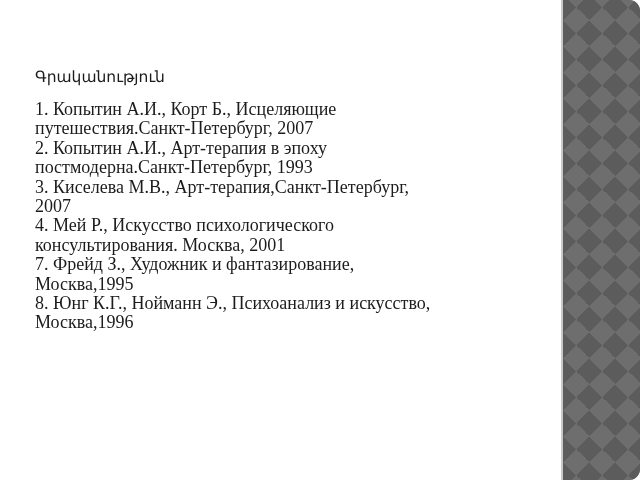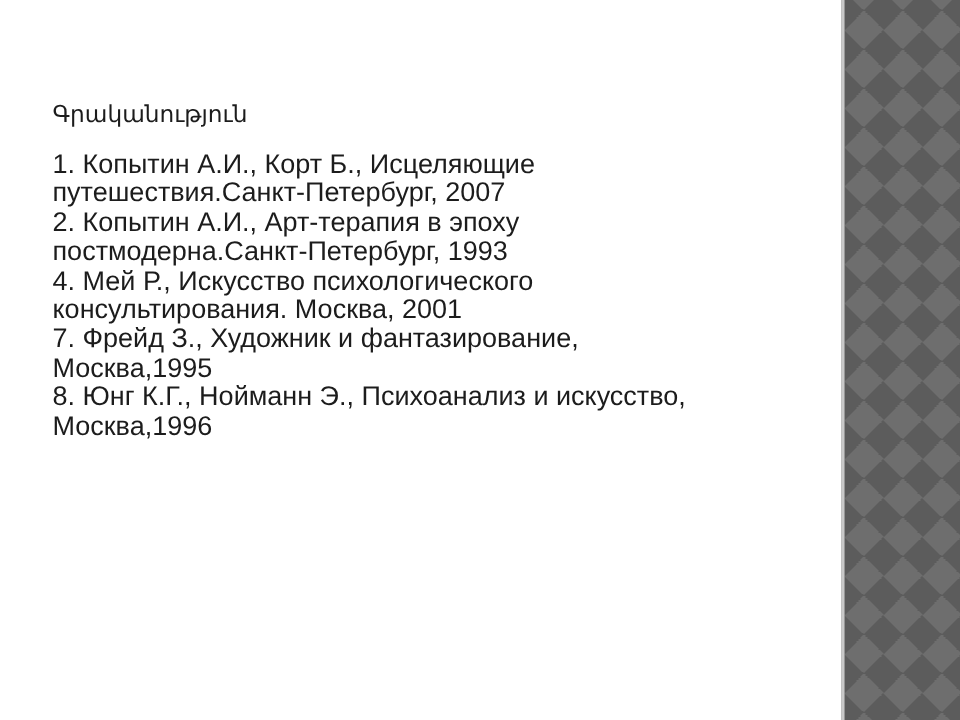--- a/index.html
+++ b/index.html
@@ -6,22 +6,23 @@
     margin: 0;
     padding: 0;
     background: #ffffff;
   }
   .slide {
     position: relative;
     width: 640px;
     height: 480px;
     background: #ffffff;
     overflow: hidden;
-    font-family: Liberation Sans, sans-serif;
+    font-family: Liberation Serif, serif;
     color: #1c1c1c;
+    border-radius: 11px;
   }
   .slide-title {
     position: absolute;
     left: 35px;
     top: 67px;
     margin: 0;
     font-size: 15.5px;
     font-weight: normal;
     line-height: 19.4px;
     white-space: nowrap;
@@ -63,20 +64,22 @@
 <body>
 
 <div class="slide">
   <h1 class="slide-title">Գրականություն</h1>
 
   <div class="bib-list">
       <div class="bib-item">1. Копытин А.И., Корт Б., Исцеляющие
 путешествия.Санкт-Петербург, 2007</div>
       <div class="bib-item">2. Копытин А.И., Арт-терапия в эпоху
 постмодерна.Санкт-Петербург, 1993</div>
+      <div class="bib-item">3. Киселева М.В., Арт-терапия,Санкт-Петербург,
+2007</div>
       <div class="bib-item">4. Мей Р., Искусство психологического
 консультирования. Москва, 2001</div>
       <div class="bib-item">7. Фрейд З., Художник и фантазирование,
 Москва,1995</div>
       <div class="bib-item">8. Юнг К.Г., Нойманн Э., Психоанализ и искусство,
 Москва,1996</div>
     </div>
 
   <div class="pattern-strip" style="--pattern-base: #6e6e6e; --pattern-diamond: #5c5c5c; --pattern-edge: #c9c9c9;"></div>
 </div>

